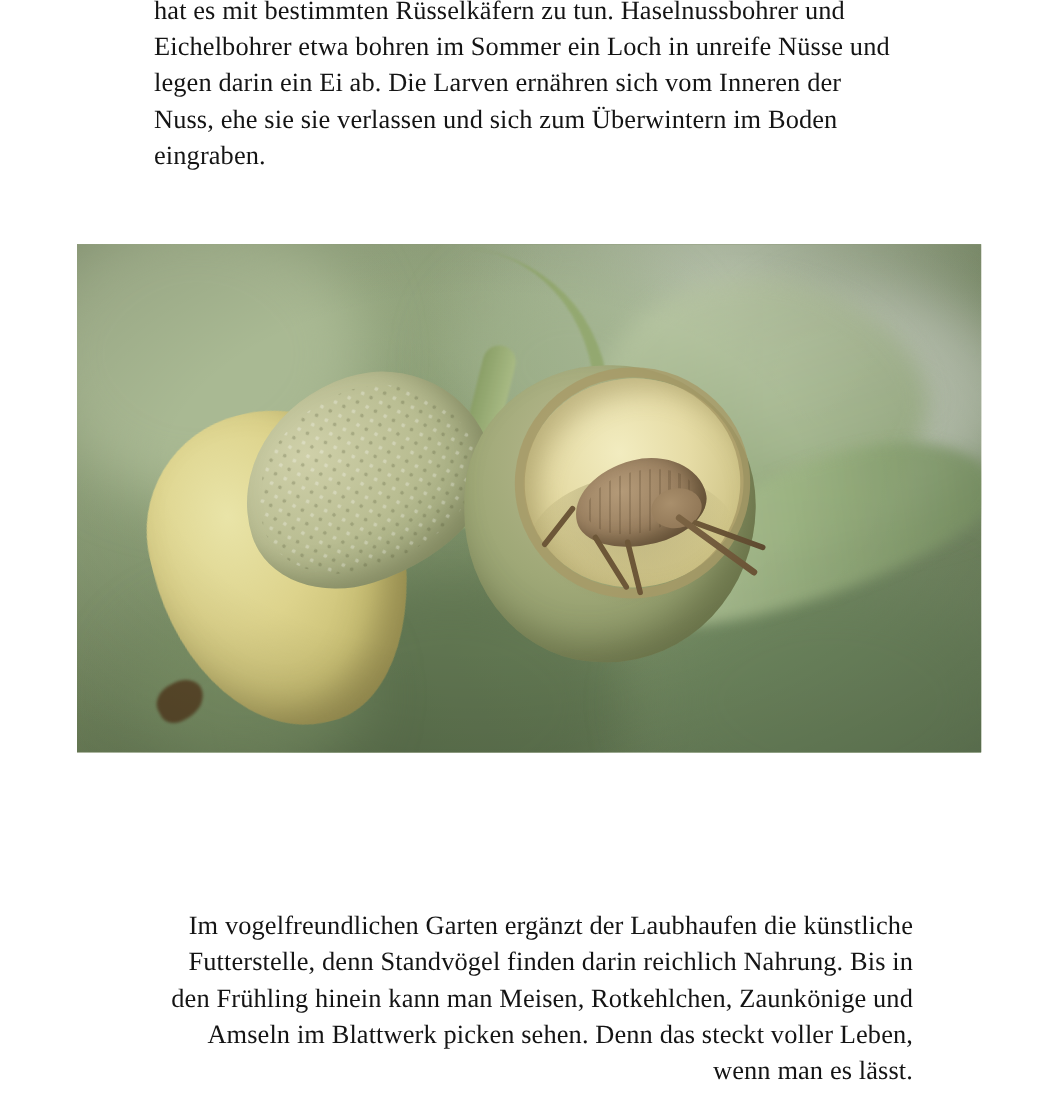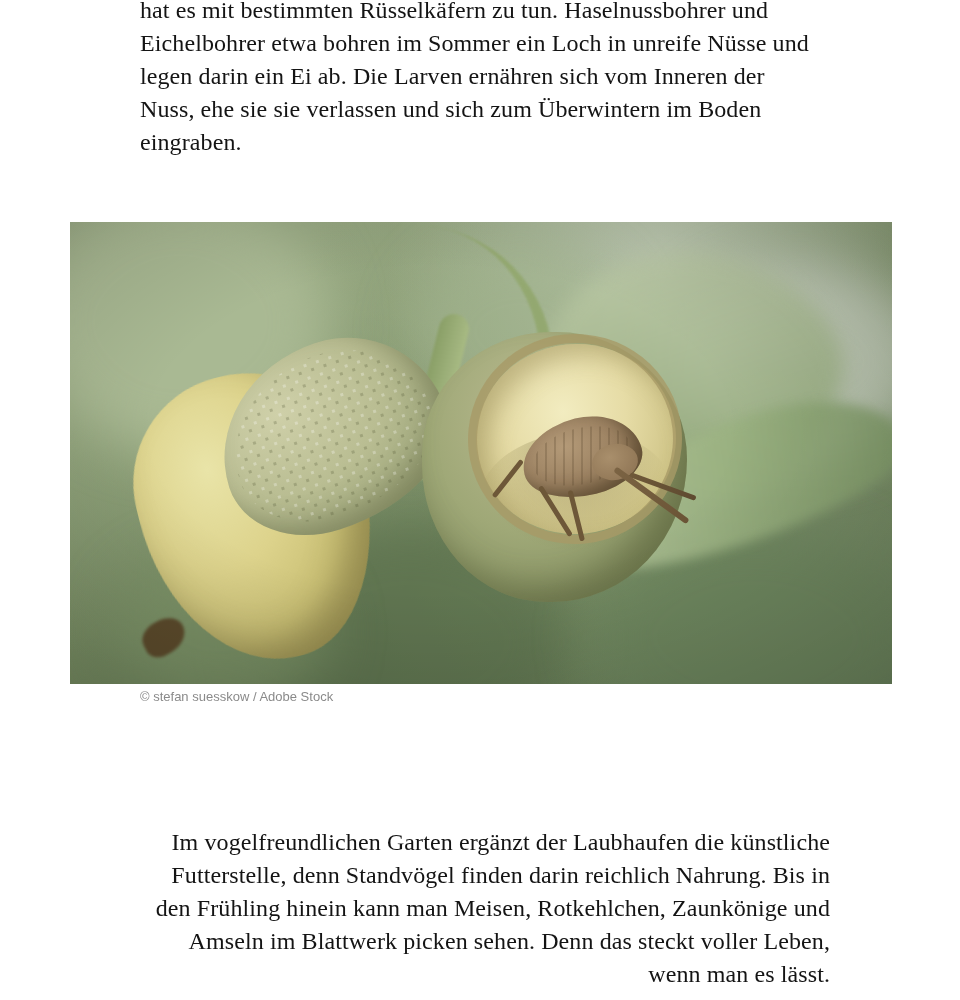--- a/index.html
+++ b/index.html
@@ -355,20 +355,19 @@
       <div class="weevil-body"></div>
       <div class="weevil-elytra-line"></div>
       <div class="weevil-head"></div>
       <div class="weevil-rostrum"></div>
       <div class="weevil-rostrum2"></div>
       <div class="weevil-leg leg1"></div>
       <div class="weevil-leg leg2"></div>
       <div class="weevil-leg leg3"></div>
       <div class="photo-vignette"></div>
     </div>
-    <div class="credit">© stefan suesskow / Adobe Stock</div>
   </figure>
 
   <div class="para-bottom">
     <p class="para">Im vogelfreundlichen Garten ergänzt der Laubhaufen die künstliche Futterstelle, denn Standvögel finden darin reichlich Nahrung. Bis in den Frühling hinein kann man Meisen, Rotkehlchen, Zaunkönige und Amseln im Blattwerk picken sehen. Denn das steckt voller Leben, wenn man es lässt.</p>
   </div>
 
 </div>
 
 </body></html>

